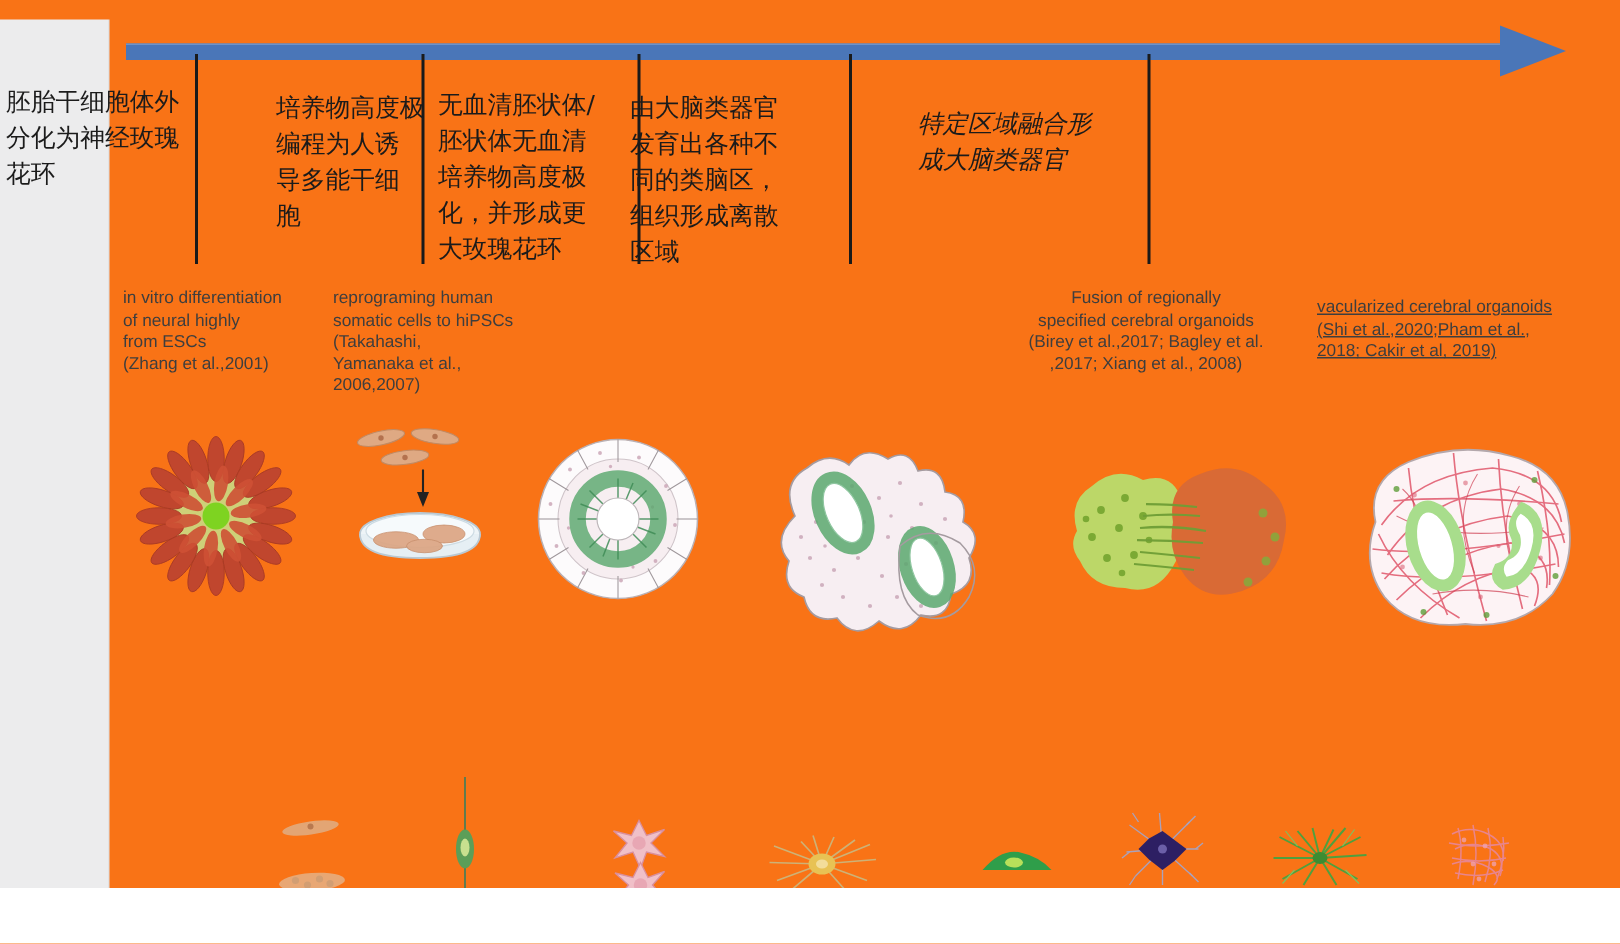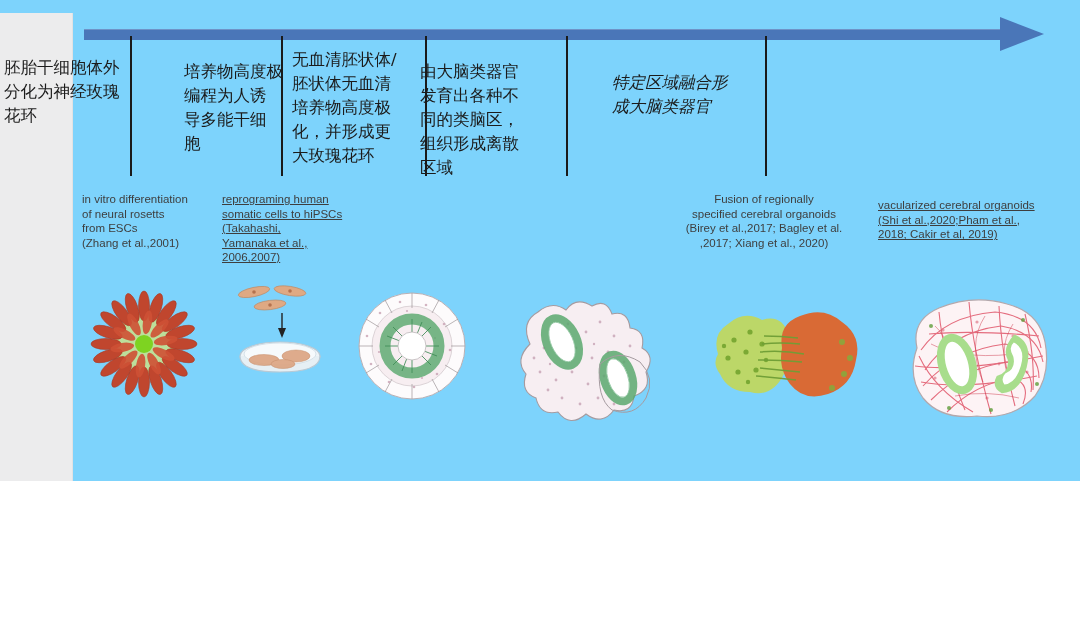--- a/index.html
+++ b/index.html
@@ -6,22 +6,22 @@
     margin: 0;
     padding: 0;
     background: #ffffff;
   }
   body {
     font-family: "Liberation Sans", sans-serif;
   }
   #stage {
     position: relative;
     width: 1080px;
-    height: 481px;
-    background: #7dd3fc;
+    height: 592px;
+    background: #f97316;
     overflow: hidden;
   }
   
   .left-panel {
     position: absolute;
     left: 0;
     top: 13px;
     width: 72px;
     height: 600px;
     background: #ececed;
@@ -119,53 +119,53 @@
 
   <div class="cn-label left-first" style="left:4px; top:56px; width:124px;">胚胎干细胞体外
 分化为神经玫瑰
 花环</div>
 
   <div class="cn-label" style="left:184px; top:60px; width:100px;">培养物高度极
 编程为人诱
 导多能干细
 胞</div>
 
-  <div class="cn-label" style="left:292px; top:48px; width:130px;">无血清胚状体/
+  <div class="cn-label" style="left:292px; top:58px; width:130px;">无血清胚状体/
 胚状体无血清
 培养物高度极
 化，并形成更
 大玫瑰花环</div>
 
   <div class="cn-label" style="left:420px; top:60px; width:122px;">由大脑类器官
 发育出各种不
 同的类脑区，
 组织形成离散
 区域</div>
 
   <div class="cn-label" style="left:612px; top:71px; width:150px;font-style:italic;">特定区域融合形
 成大脑类器官</div>
 
 
   <div class="en-label left" style="left:82px; top:192px; width:140px;">in vitro differentiation
-of neural rosetts
+of neural highly
 from ESCs
 (Zhang et al.,2001)</div>
 
-  <div class="en-label left" style="left:222px; top:192px; width:150px;text-decoration:underline;">reprograming human
+  <div class="en-label left" style="left:222px; top:192px; width:150px;">reprograming human
 somatic cells to hiPSCs
 (Takahashi,
 Yamanaka et al.,
 2006,2007)</div>
 
 
 
   <div class="en-label center" style="left:664px; top:192px; width:200px;">Fusion of regionally
 specified cerebral organoids
 (Birey et al.,2017; Bagley et al.
-,2017; Xiang et al., 2020)</div>
+,2017; Xiang et al., 2008)</div>
 
   <div class="en-label left" style="left:878px; top:198px; width:200px;text-decoration:underline;">vacularized cerebral organoids
 (Shi et al.,2020;Pham et al.,
  2018; Cakir et al, 2019)</div>
 
   <div class="art" style="left:84px; top:284px;">
     <svg width="120" height="120" viewBox="0 0 120 120">
       <g>
         <circle cx="60" cy="60" r="30" fill="#c7e08a" opacity="0.85"></circle>
         <circle cx="60" cy="60" r="9" fill="#7ed321"></circle>

